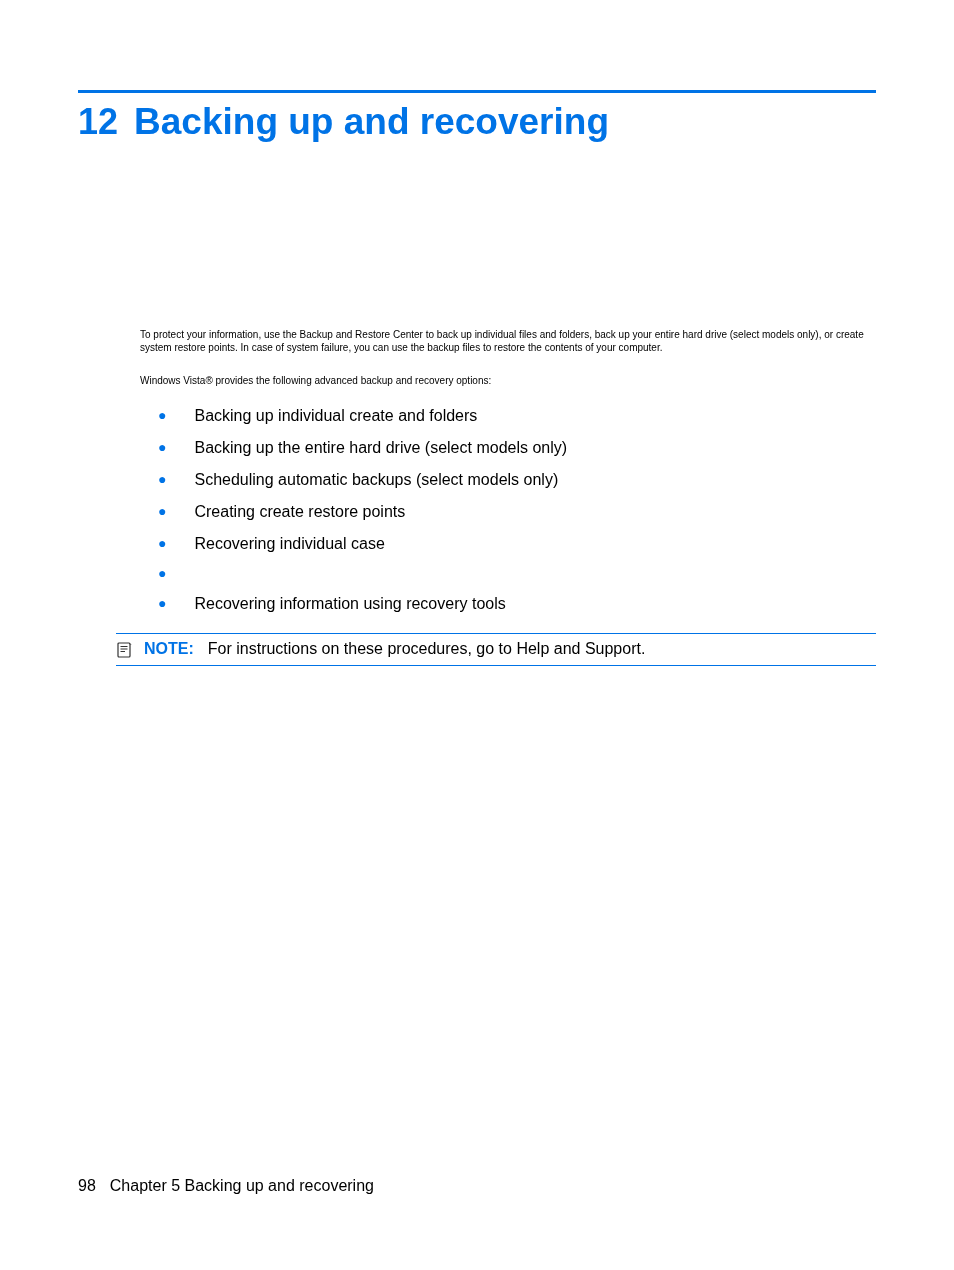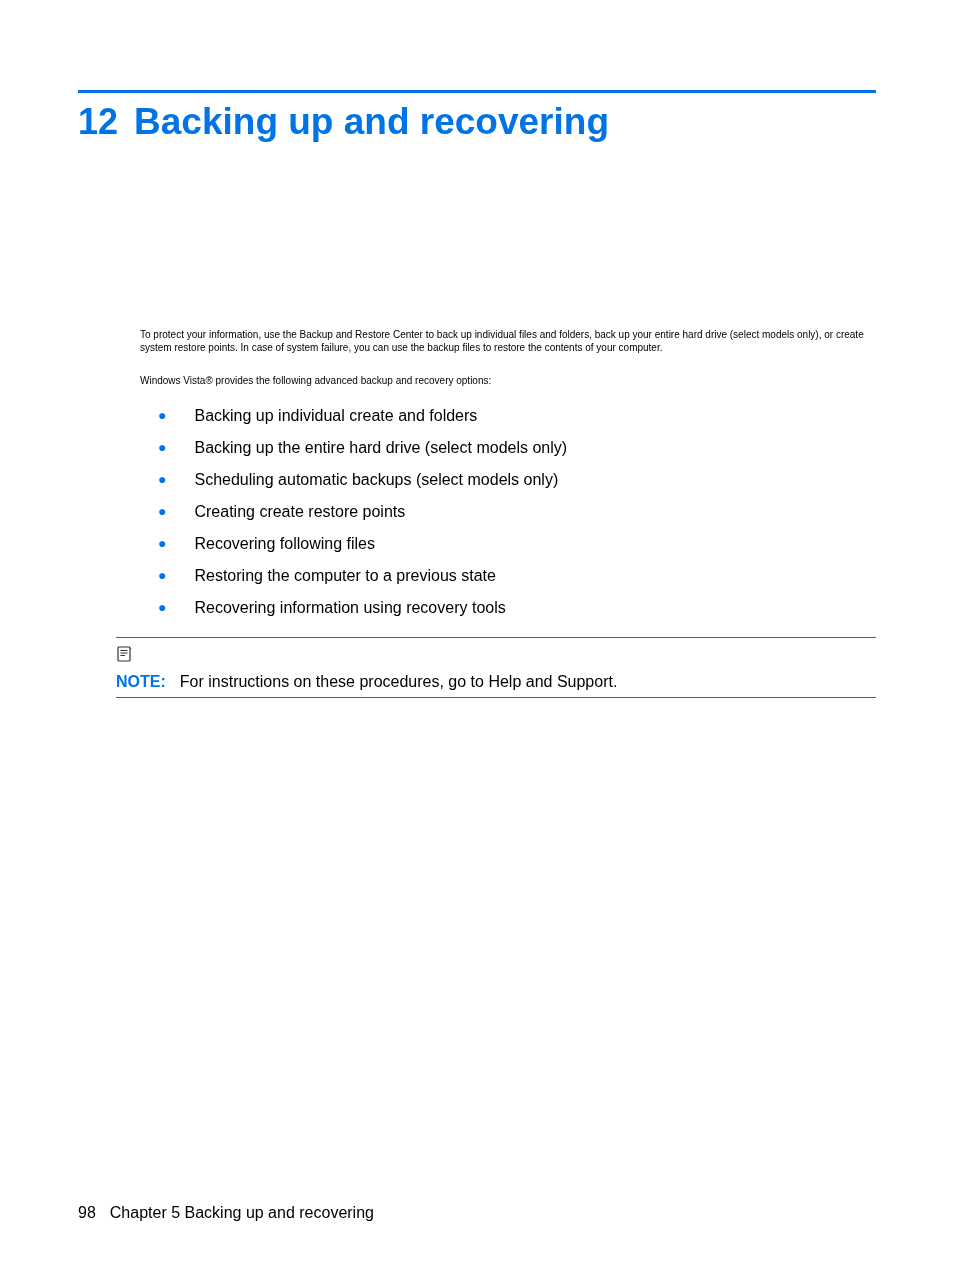--- a/index.html
+++ b/index.html
@@ -73,41 +73,40 @@
       top: -1px;
     }
     .note-box {
       border-top: 1px solid #0073e6;
       border-bottom: 1px solid #0073e6;
       padding: 6px 0;
       display: flex;
       align-items: flex-start;
       gap: 10px;
       margin-left: -24px;
-      flex-direction: column;
     }
     .note-icon {
       width: 18px;
       height: 18px;
       flex-shrink: 0;
       margin-top: 1px;
     }
     .note-label {
       color: #0073e6;
       font-weight: bold;
       font-size: 16px;
       margin-right: 14px;
     }
     .note-text {
       font-size: 16px;
       color: #000;
     }
     .footer {
       position: absolute;
-      bottom: 48px;
+      bottom: 75px;
       left: 78px;
       font-size: 16px;
       color: #000;
       display: flex;
       gap: 14px;
     }
   </style>
 </head>
 <body>
 
@@ -134,25 +133,24 @@
       <li>
         <span class="bullet">●</span>
         <span>Scheduling automatic backups (select models only)</span>
       </li>
       <li>
         <span class="bullet">●</span>
         <span>Creating create restore points</span>
       </li>
       <li>
         <span class="bullet">●</span>
-        <span>Recovering following files</span>
+        <span>Recovering individual case</span>
       </li>
       <li>
         <span class="bullet">●</span>
-        <span>Restoring the computer to a previous state</span>
       </li>
       <li>
         <span class="bullet">●</span>
         <span>Recovering information using recovery tools</span>
       </li>
     </ul>
 
     <div class="note-box">
       <span class="note-icon">
         <svg viewBox="0 0 18 18" width="18" height="18">

